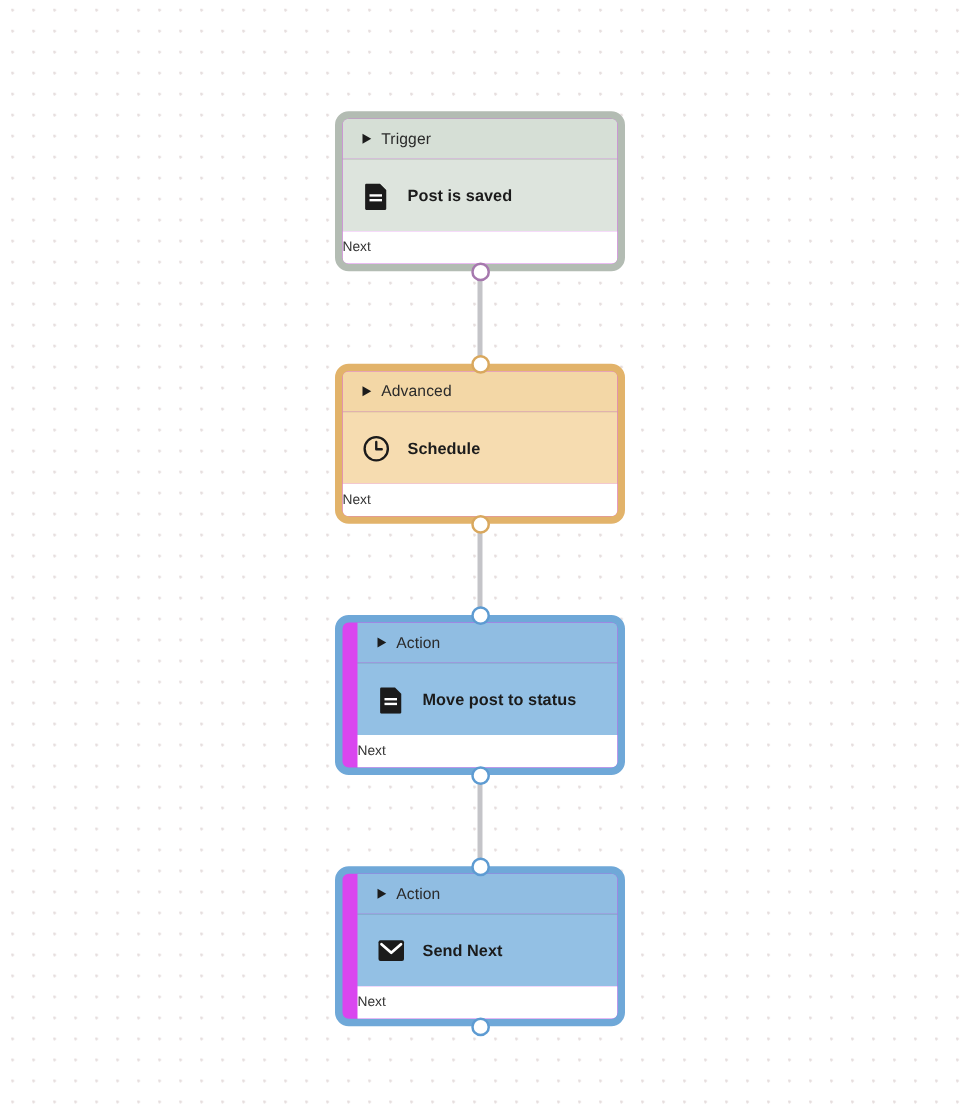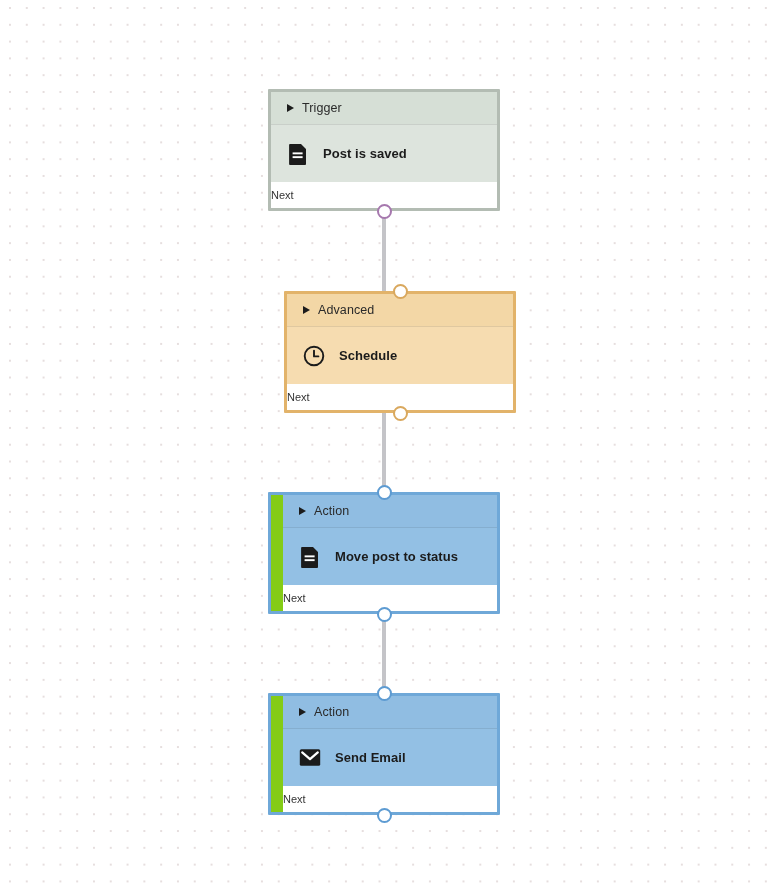--- a/index.html
+++ b/index.html
@@ -46,24 +46,24 @@
   
   .node {
     position: absolute;
     width: 232px;
     border-radius: 11px;
     background: #ffffff;
     box-sizing: border-box;
     overflow: visible;
   }
   .node-shell {
-    border-radius: 1px;
+    border-radius: 11px;
     overflow: hidden;
-    border: 3px solid #a21caf;
-    background: #84cc16;
+    border: 6px solid #a21caf;
+    background: #d946ef;
   }
   .node-header {
     height: 32px;
     display: flex;
     align-items: center;
     padding: 0 0 0 16px;
     font-size: 12.5px;
     color: #2a2a2a;
     letter-spacing: 0.1px;
     box-sizing: border-box;
@@ -171,21 +171,21 @@
         </span>
         <span class="node-title">Post is saved</span>
       </div>
       <div class="node-footer">
         <span>Next</span>
       </div>
     </div>
     <div class="port bottom purple"></div>
   </div>
 
-  <div class="node advanced" style="left:284px; top:291px;">
+  <div class="node advanced" style="left:268px; top:291px;">
     <div class="node-shell">
       <div class="node-header">
         <span class="caret"></span>
         <span>Advanced</span>
       </div>
       <div class="node-body">
         <span class="node-icon">
           <svg width="22" height="22" viewBox="0 0 22 22" aria-hidden="true">
             <circle cx="11" cy="11" r="9.3" fill="none" stroke="#1b1b1b" stroke-width="1.9"></circle>
             <path d="M11 5.6 V11.4 H15.4" fill="none" stroke="#1b1b1b" stroke-width="1.9" stroke-linecap="round" stroke-linejoin="round"></path>
@@ -231,21 +231,21 @@
         <span class="caret"></span>
         <span>Action</span>
       </div>
       <div class="node-body">
         <span class="node-icon">
           <svg width="22" height="19" viewBox="0 0 22 19" aria-hidden="true">
             <rect x="0.8" y="1.2" width="20.4" height="16.6" rx="1.6" fill="#1b1b1b"></rect>
             <path d="M3.2 4.4 L11 11.2 L18.8 4.4" fill="none" stroke="#ffffff" stroke-width="2.2" stroke-linecap="round" stroke-linejoin="round"></path>
           </svg>
         </span>
-        <span class="node-title">Send Email</span>
+        <span class="node-title">Send Next</span>
       </div>
       <div class="node-footer">
         <span>Next</span>
       </div>
     </div>
     <div class="port top blue"></div>
     <div class="port bottom blue"></div>
   </div>
 
 </div>

